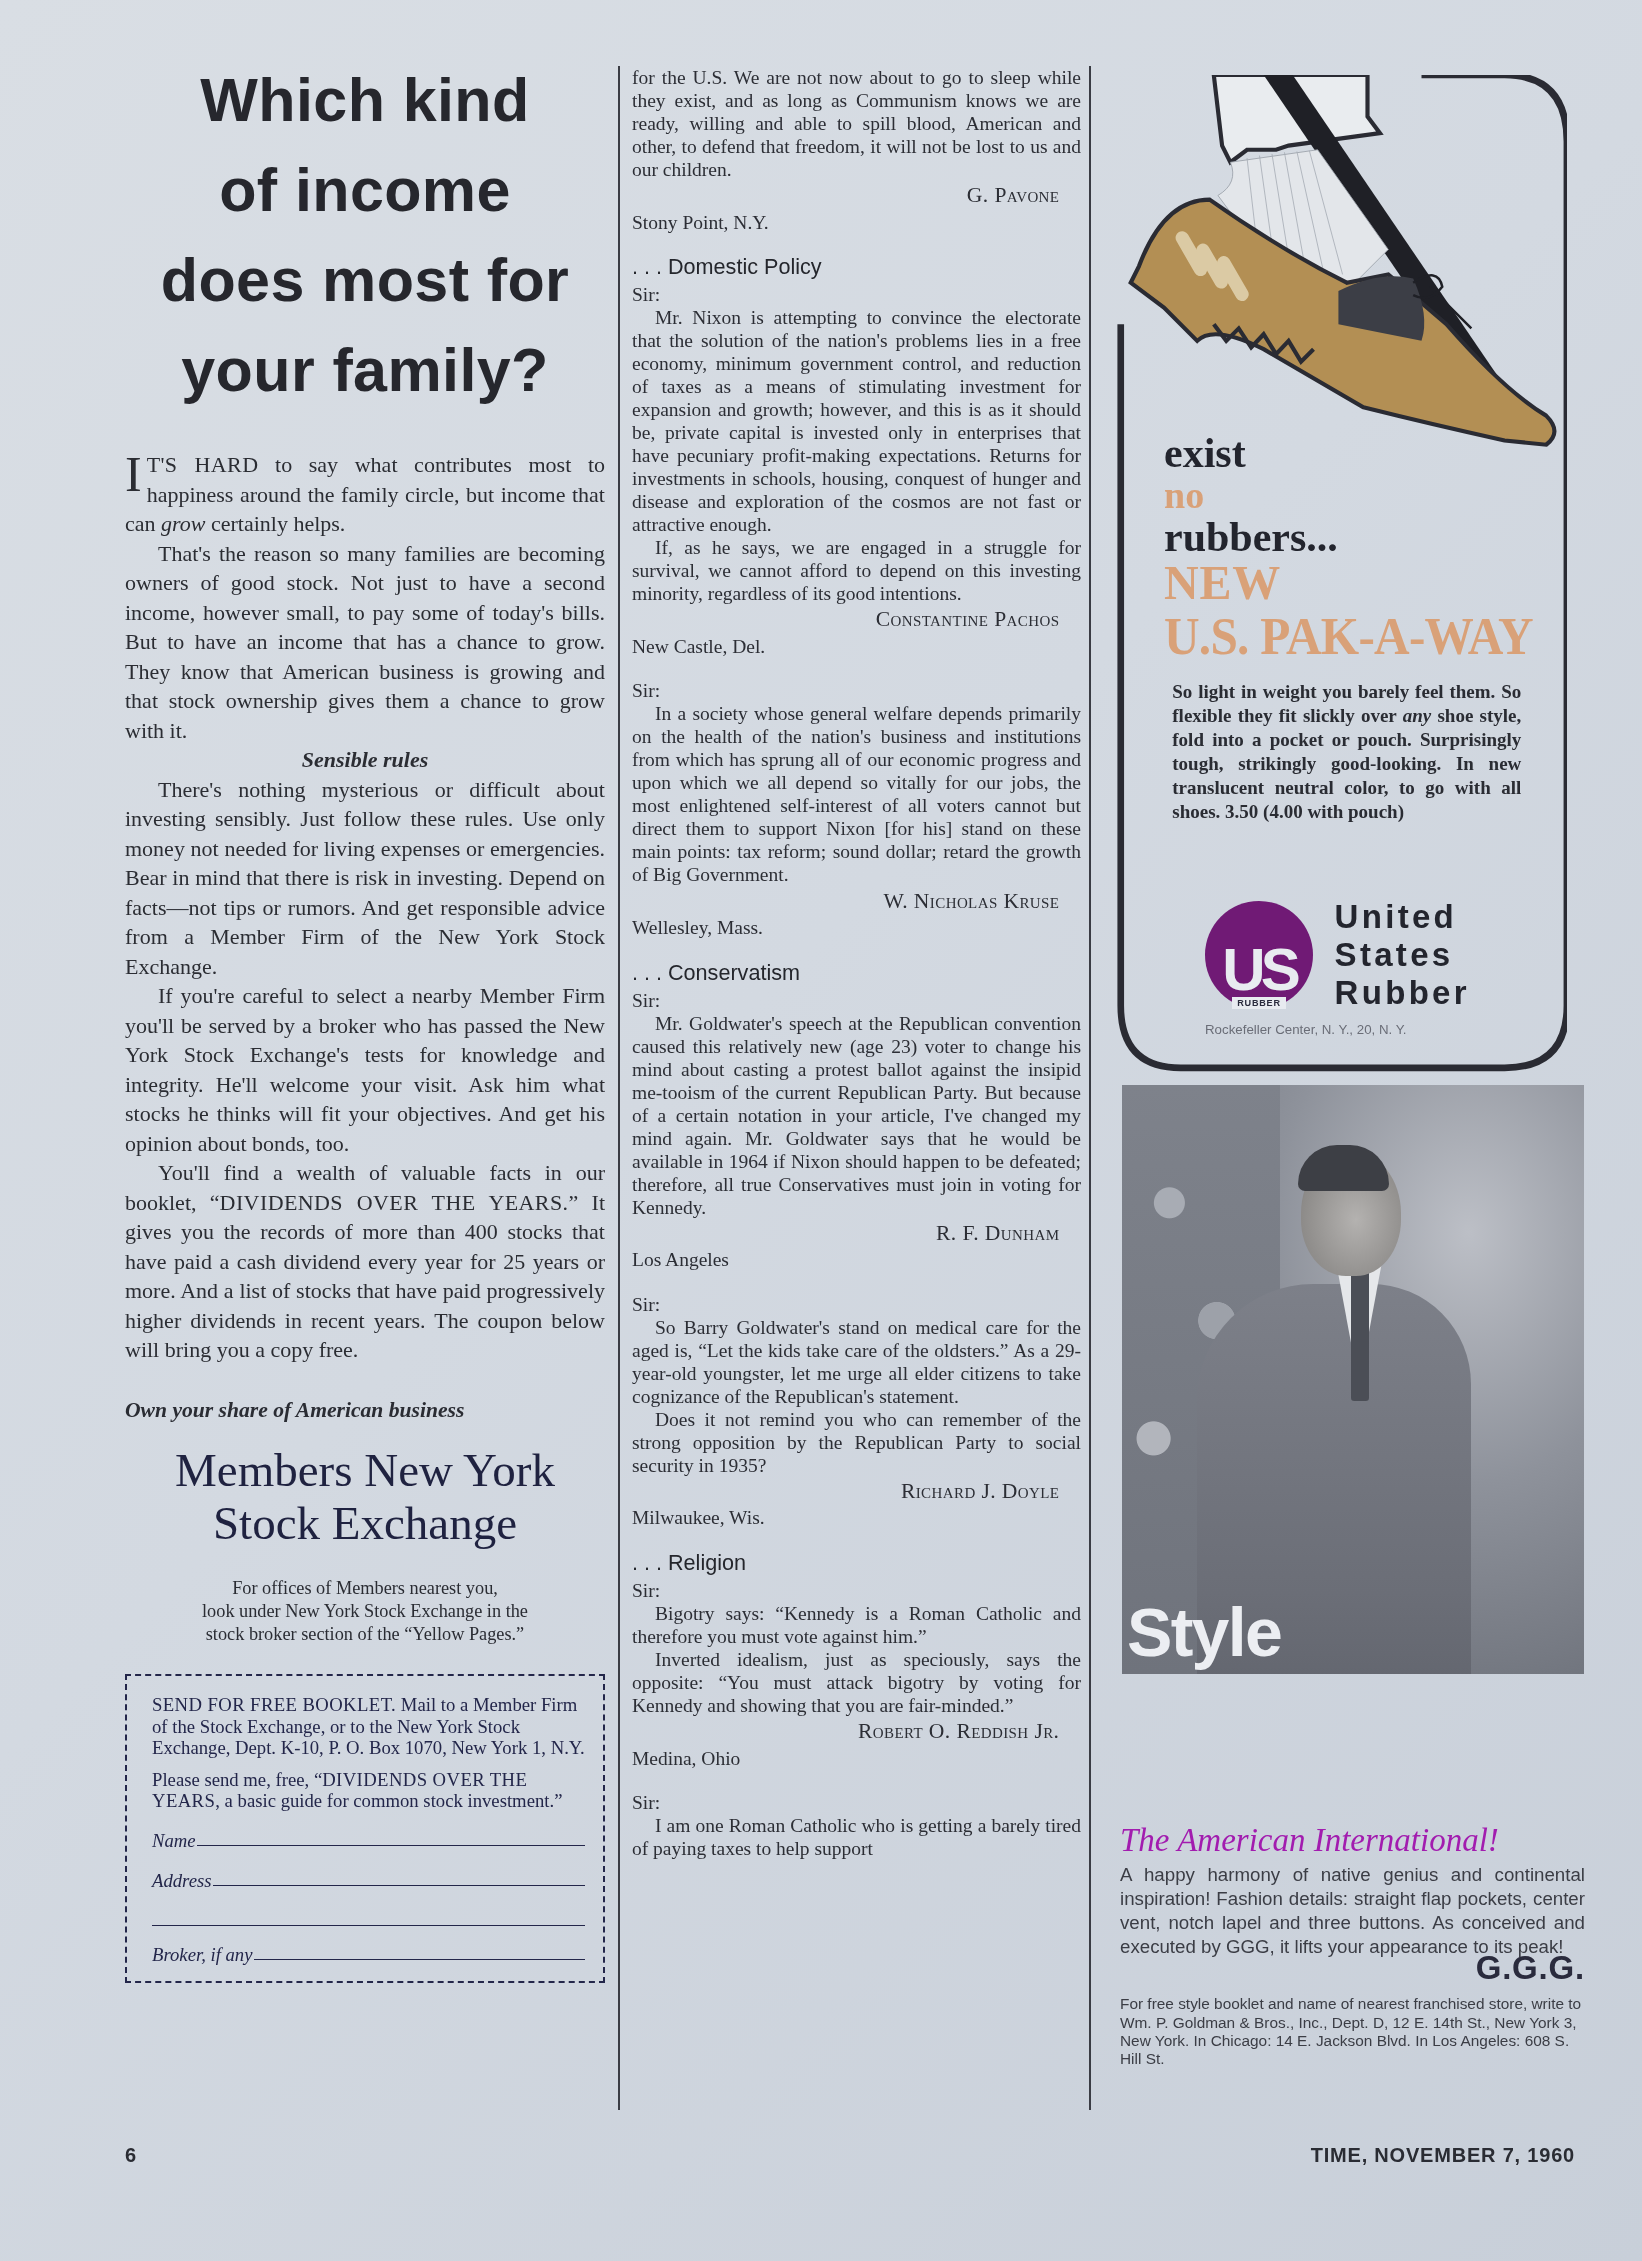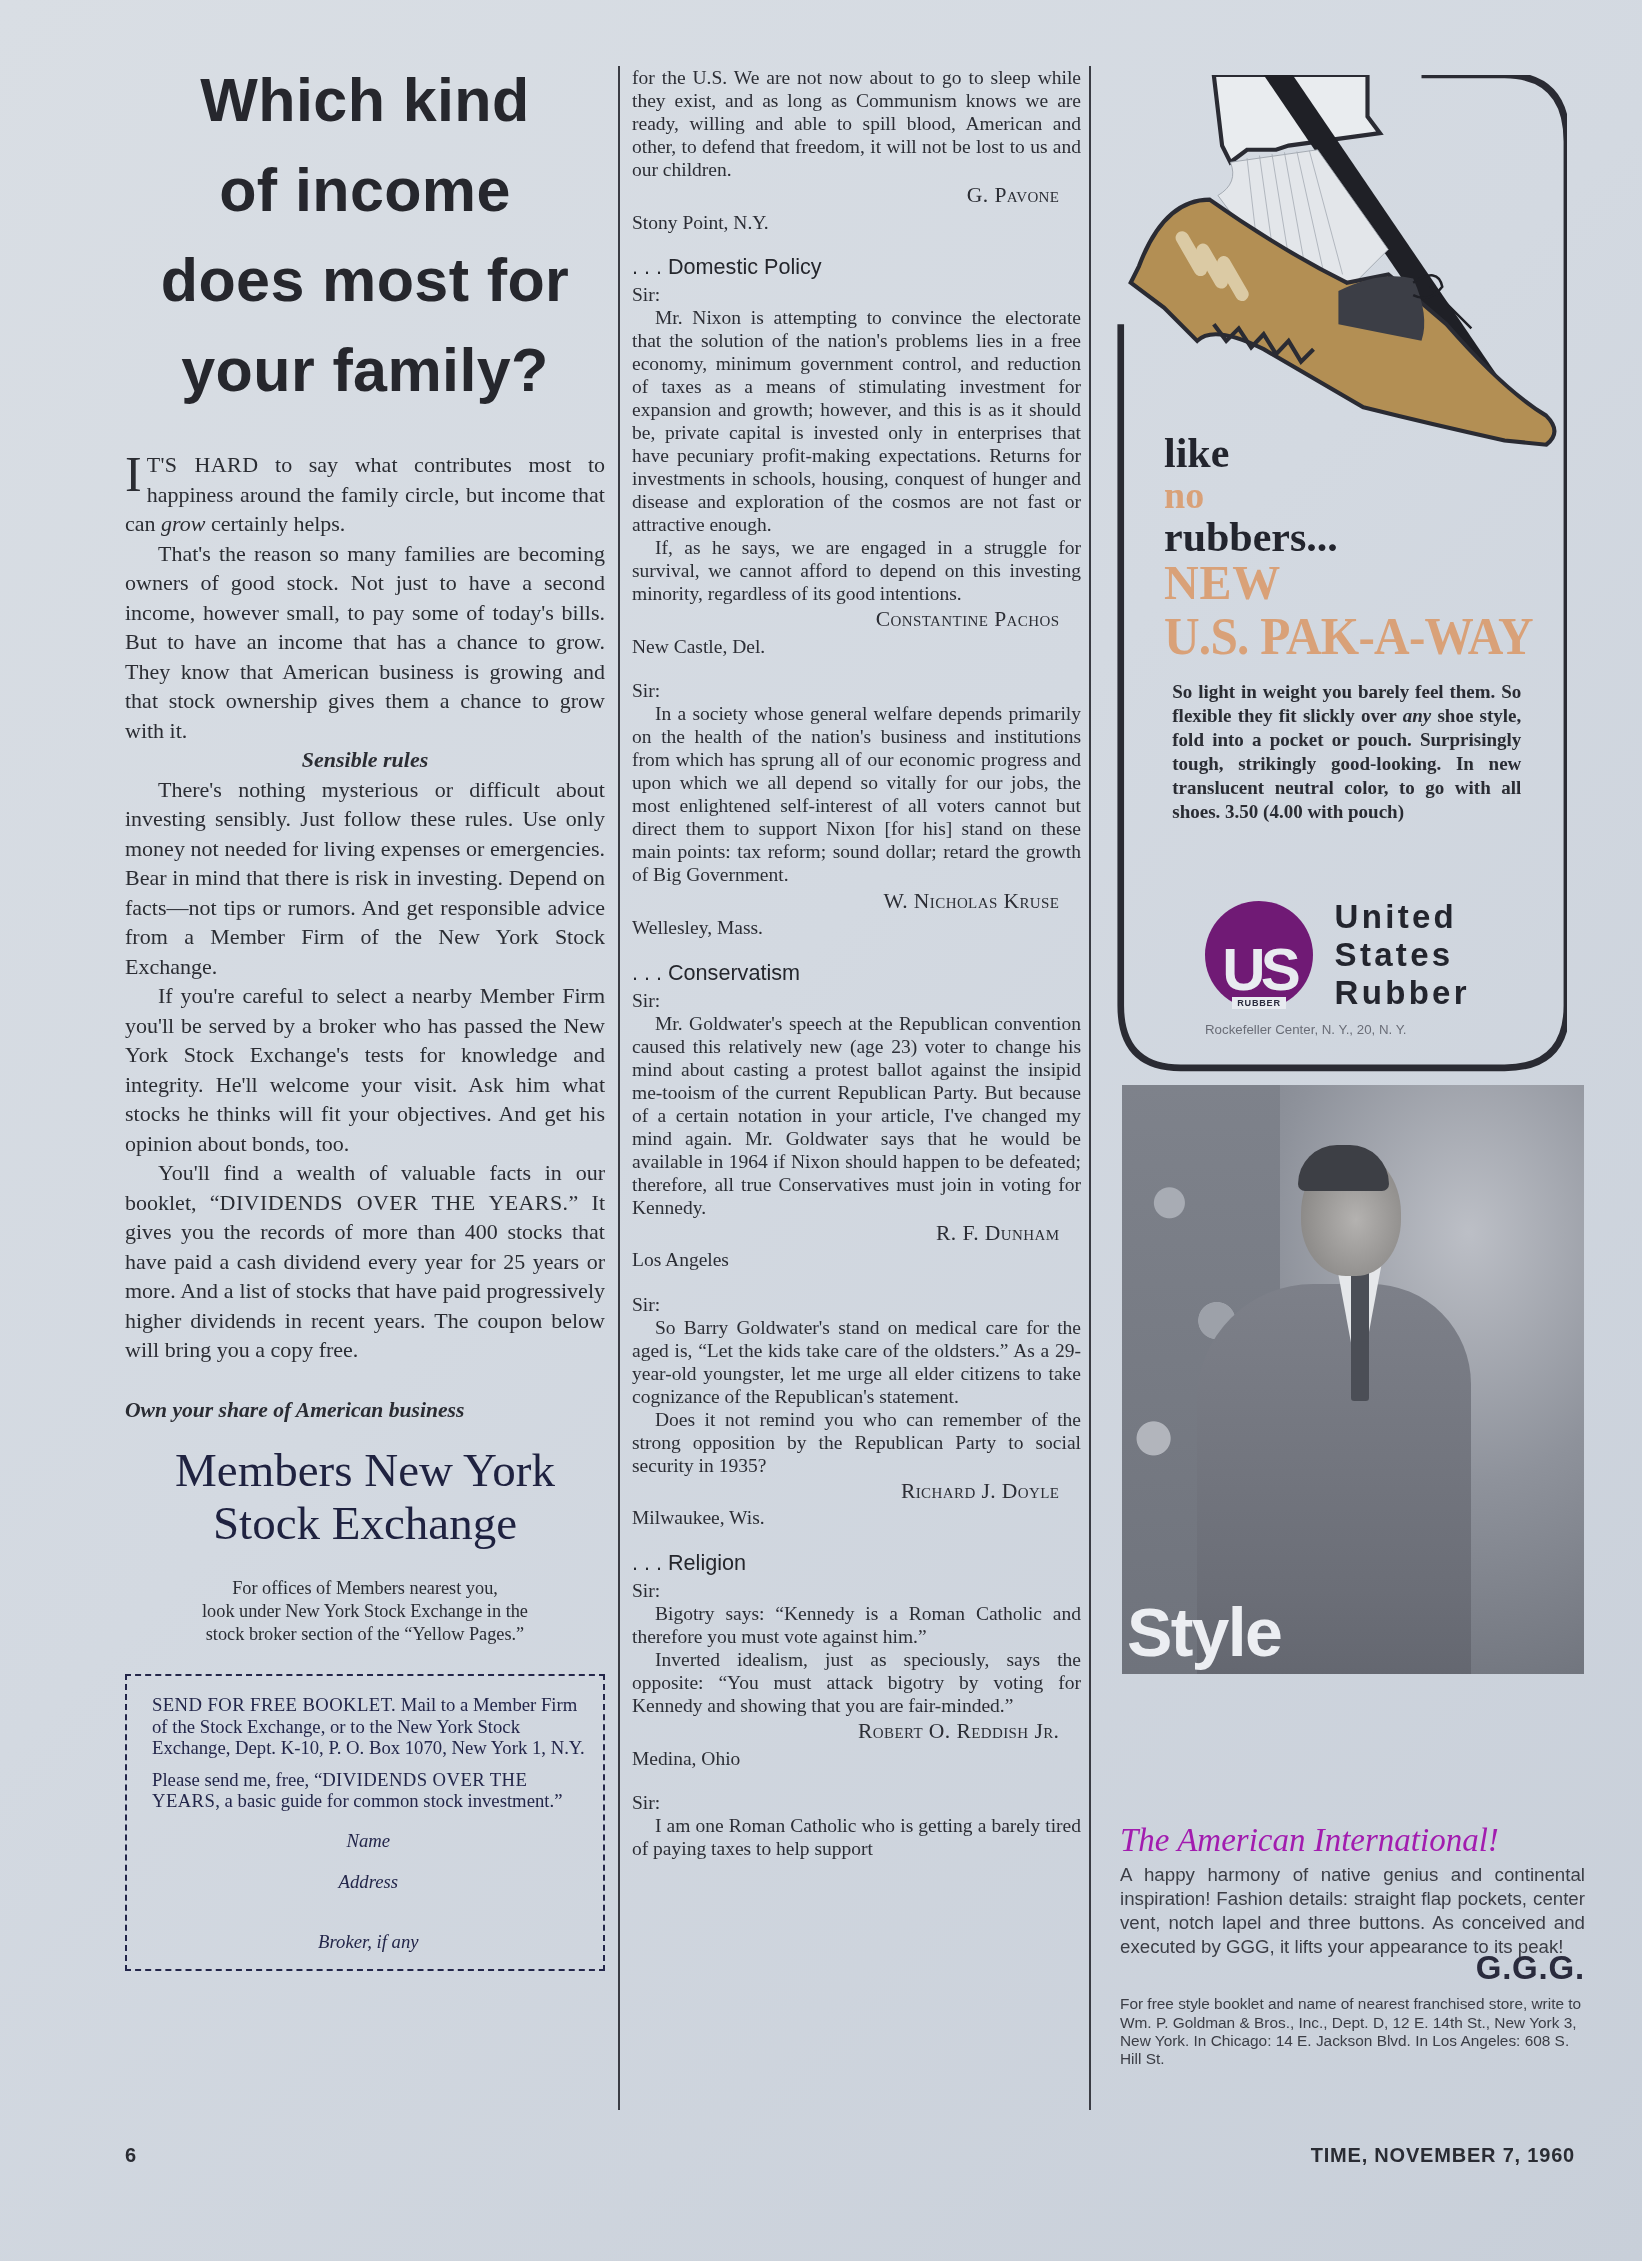--- a/index.html
+++ b/index.html
@@ -27,21 +27,21 @@
     .smallcaps { font-variant: small-caps; letter-spacing: 0.4px; }
     .subhead { text-align: center; font-style: italic; font-weight: 700; margin: 5px 0 1.7px; text-indent: 0 !important; }
     .tagline { margin-top: 33px; text-align: left; font-style: italic; font-weight: 700; font-size: 21.6px; }
     .nyse-title { margin-top: 21.6px; text-align: center; font-size: 47px; line-height: 53px; color: #1f2240; }
     .nyse-note { margin-top: 26.6px; text-align: center; font-size: 18.3px; line-height: 23px; }
     .coupon {
       margin-top: 28px; border: 2.5px dashed #23264a; padding: 18.3px 18.3px 15px 25px;
       font-size: 18.7px; line-height: 21.6px; color: #23264a;
     }
     .coupon p { margin: 0 0 10px; }
-    .coupon .field { display: flex; align-items: center; margin-top: 18.3px; font-style: italic; flex-direction: column; }
+    .coupon .field { display: flex; align-items: flex-start; margin-top: 18.3px; font-style: italic; }
     .coupon .field .line { flex: 1; border-bottom: 1.7px solid #23264a; height: 15px; margin-left: 1.7px; }
     .coupon .field.blank .line { margin-left: 0; }
 
     
     .rule-v1 { position: absolute; left: 618px; top: 66px; width: 1.7px; height: 2044px; background: #3a3c44; }
     .rule-v2 { position: absolute; left: 1089px; top: 66px; width: 1.7px; height: 2044px; background: #3a3c44; }
     .col2 { position: absolute; left: 632px; top: 66px; width: 449px; font-size: 19.5px; line-height: 23px; color: #2c2e35; }
     .col2 p { margin: 0; text-align: justify; }
     .col2 .indent { text-indent: 23px; }
     .sig { text-align: right !important; padding-right: 21.6px; font-variant: small-caps; font-size: 21.6px; margin: 3.3px 0 !important; letter-spacing: 0.4px; }
@@ -244,21 +244,21 @@
       <g fill="#e6d9b8" opacity="0.8">
         <rect x="85" y="185" width="16" height="60" rx="8" transform="rotate(-30 93 215)"></rect>
         <rect x="110" y="200" width="16" height="60" rx="8" transform="rotate(-30 118 230)"></rect>
         <rect x="135" y="215" width="16" height="60" rx="8" transform="rotate(-30 143 245)"></rect>
       </g>
 
       <path d="M360 250 Q390 230 395 255 Q380 275 360 265 M380 255 L430 305" fill="none" stroke="#1f2026" stroke-width="3"></path>
     </svg>
 
     <div class="rubber-text">
-      <div class="like">like</div>
+      <div class="like">exist</div>
       <div class="no">no</div>
       <div class="like">rubbers...</div>
       <div class="new">NEW</div>
       <div class="pakaway">U.S. PAK-A-WAY</div>
       <div class="rubber-desc"><span>So light in weight you barely feel them. So flexible they fit slickly over </span><em>any</em><span> shoe style, fold into a pocket or pouch. Surprisingly tough, strikingly good-looking. In new translucent neutral color, to go with all shoes. 3.50 (4.00 with pouch)</span></div>
     </div>
 
     <div class="brand-row">
       <div class="us-logo">
         <span class="us">US</span>

